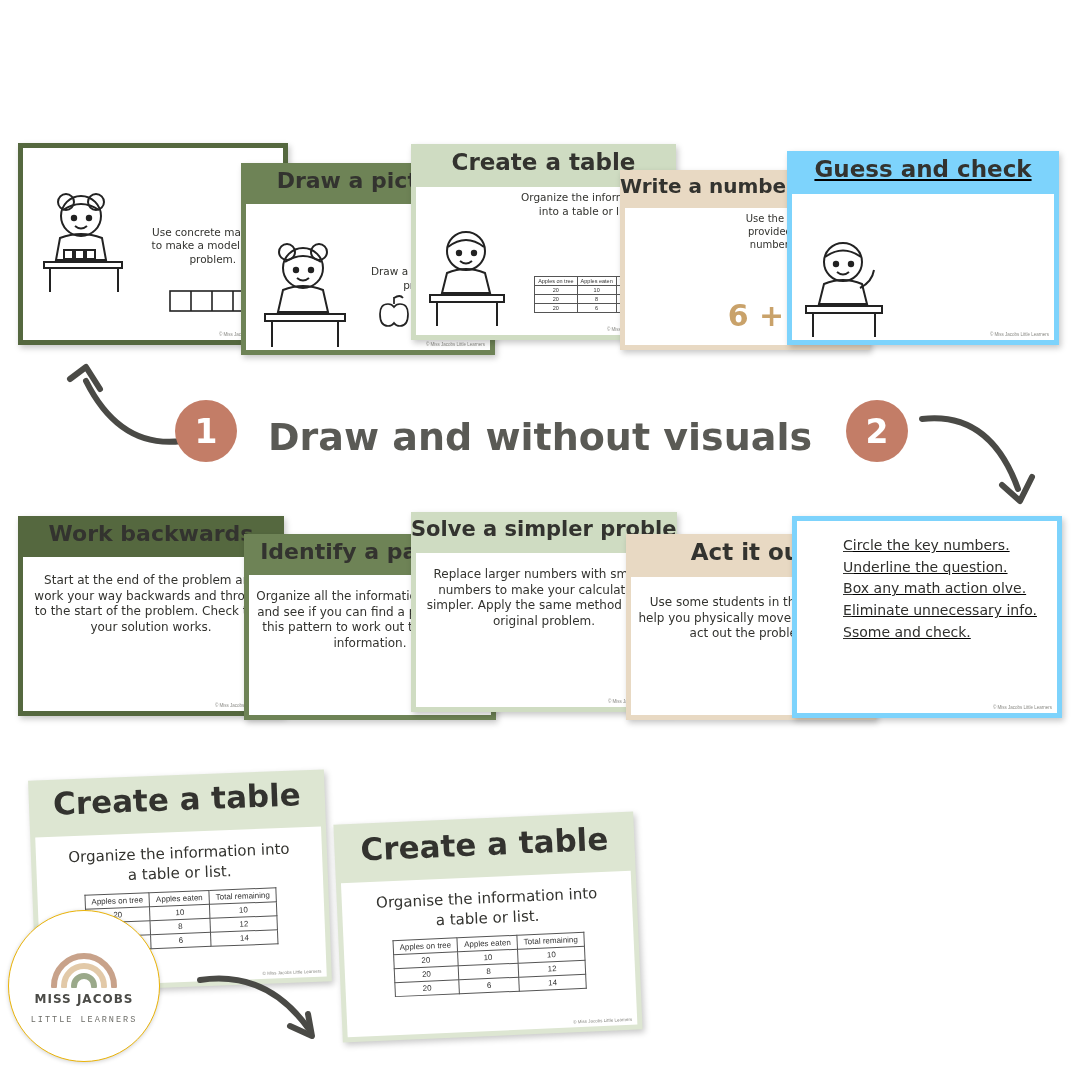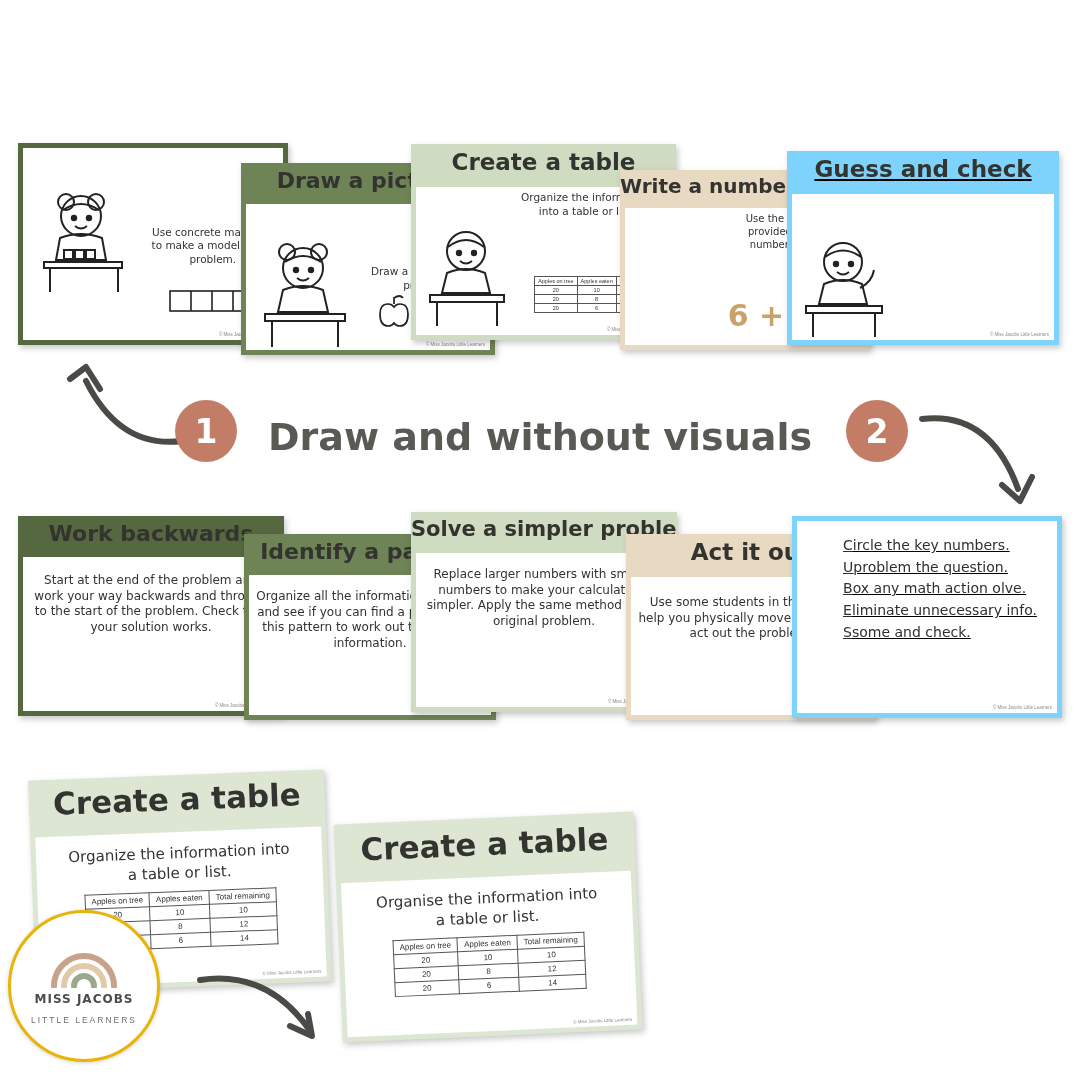--- a/index.html
+++ b/index.html
@@ -117,29 +117,29 @@
   
   .logo {
     position: absolute;
     left: 8px; top: 910px;
     width: 152px; height: 152px;
     border-radius: 50%;
     background: #ffffff;
     box-shadow: 0 1px 4px rgba(0,0,0,0.18);
     display: flex; flex-direction: column;
     align-items: center; justify-content: center;
-    border: 3px solid #eab308;
+    border: 1px solid #eab308;
   }
   .logo .brand {
     font-family: "DejaVu Sans", sans-serif;
     font-size: 12px; font-weight: bold; letter-spacing: 1px;
     color: #4b4b47; margin-top: 4px;
   }
   .logo .sub {
-    font-family: Liberation Sans, sans-serif;
+    font-family: Liberation Mono, monospace;
     font-size: 8.5px; letter-spacing: 2px;
     color: #6e6e69; margin-top: 9px;
   }
 
   
   table.mini {
     border-collapse: collapse;
     font-size: 5.5px;
     color: #333;
     font-family: "Liberation Sans", sans-serif;
@@ -384,21 +384,21 @@
     <div class="inner">
       <div class="body-text" style="font-size:12px; padding-top:18px;">Use some students in the class to help you physically move around and act out the problem.</div>
       <div class="credit">© Miss Jacobs Little Learners</div>
     </div>
   </div>
 
   <div class="poster f-tan" style="left:792px; top:516px; width:270px; height:202px;">
     <div class="inner">
       <div class="cubes-list">
         <div><span>C</span><em style="font-style:normal">ircle the key numbers.</em></div>
-        <div><span>U</span><em style="font-style:normal">problem the question.</em></div>
+        <div><span>U</span><em style="font-style:normal">nderline the question.</em></div>
         <div><span>B</span><em style="font-style:normal">ox any math action olve.</em></div>
         <div><span>E</span><em style="font-style:normal">liminate unnecessary info.</em></div>
         <div><span>S</span><em style="font-style:normal">some and check.</em></div>
       </div>
       <div class="credit">© Miss Jacobs Little Learners</div>
     </div>
   </div>
 
   <div class="poster f-palegreen" style="left:32px; top:775px; width:296px; height:212px; transform:rotate(-2.2deg);">
     <div class="band" style="font-size:31px; height:52px; padding-top:8px;">Create a table</div>

